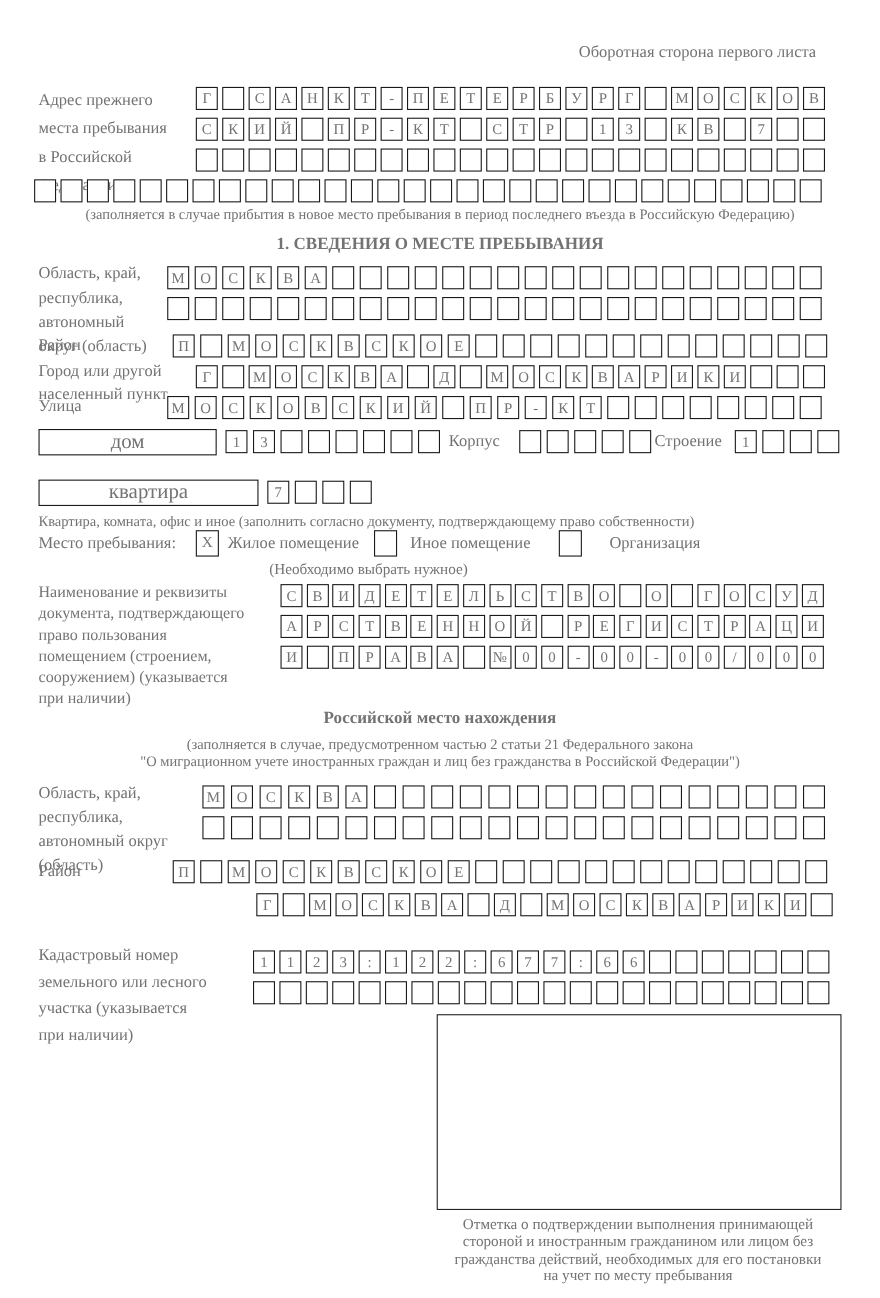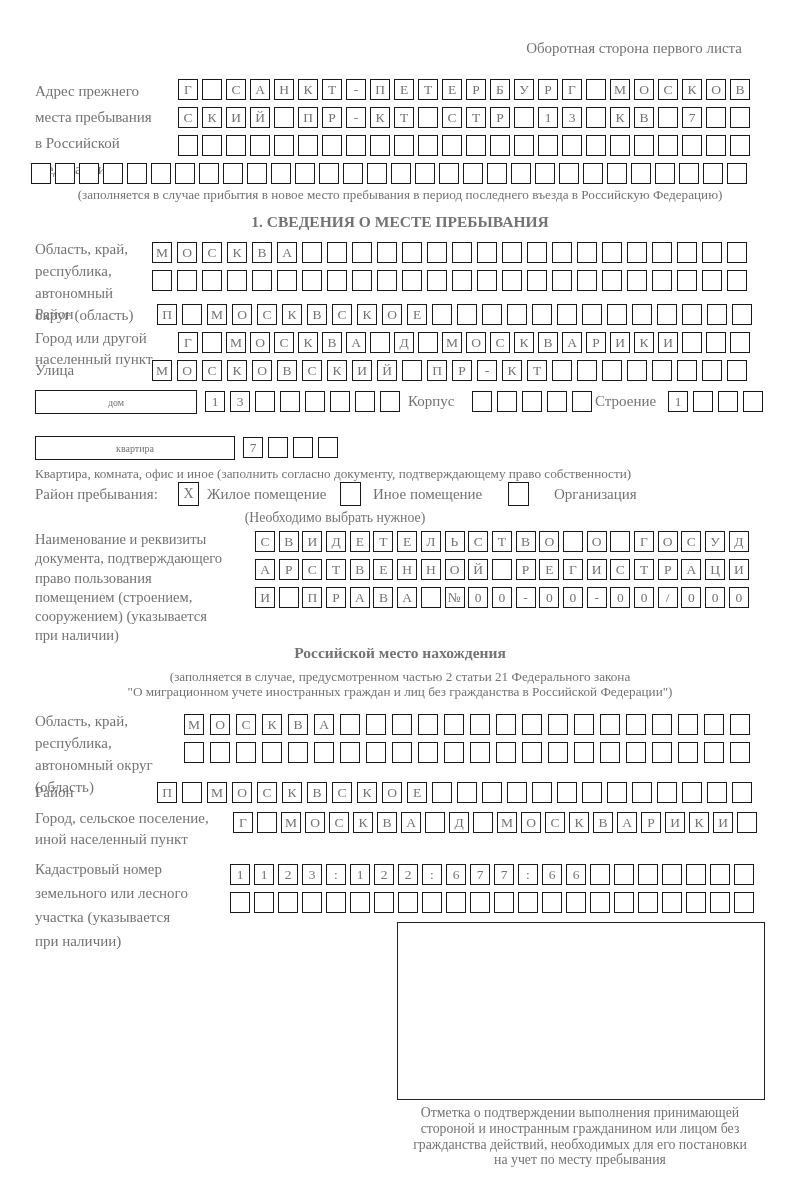--- a/index.html
+++ b/index.html
@@ -9,21 +9,21 @@
   .center{left:0;right:0;text-align:center;}
   .bold{font-weight:bold;}
   .label{font-size:15px;white-space:pre-line;}
   .caption{font-size:13.2px;}
   .cellrow{position:absolute;display:flex;gap:4px;}
   .g5{gap:5px;} .g37{gap:3.7px;} .g6{gap:6px;}
   .cell{box-sizing:border-box;flex:0 0 20px;width:20px;height:21px;border:1.8px solid #1a1a1a;
         display:flex;align-items:center;justify-content:center;
         font-size:13.5px;line-height:1;background:#fff;}
   .widebox{box-sizing:border-box;position:absolute;border:1.8px solid #1a1a1a;
-        display:flex;align-items:center;justify-content:center;font-size:10px;background:#fff;text-align:right;}
+        display:flex;align-items:center;justify-content:center;font-size:19px;background:#fff;text-align:right;}
   .checkbox{box-sizing:border-box;position:absolute;width:21px;height:24px;border:1.8px solid #1a1a1a;
         display:flex;align-items:center;justify-content:center;font-size:14px;background:#fff;}
   .stampbox{box-sizing:border-box;position:absolute;border:1.6px solid #222;background:#fff;}
   .inline-label{font-size:15px;}
 </style>
 </head>
 <body>
 
 <div id="page">
 
@@ -318,21 +318,21 @@
 
   <div class="widebox" style="left:35px;top:420px;width:200px;height:24px;">квартира</div>
   <div class="cellrow g5" style="left:243px;top:421px;">
       <span class="cell">7</span>
       <span class="cell"></span>
       <span class="cell"></span>
       <span class="cell"></span>
     </div>
   <div class="abs caption" style="left:35px;top:450px;">Квартира, комната, офис и иное (заполнить согласно документу, подтверждающему право собственности)</div>
 
-  <div class="abs inline-label" style="left:35px;top:470px;">Район пребывания:</div>
+  <div class="abs inline-label" style="left:35px;top:470px;">Место пребывания:</div>
   <div class="checkbox" style="left:178px;top:466px;">X</div>
   <div class="abs inline-label" style="left:207px;top:470px;">Жилое помещение</div>
   <div class="checkbox" style="left:340px;top:466px;"></div>
   <div class="abs inline-label" style="left:373px;top:470px;">Иное помещение</div>
   <div class="checkbox" style="left:508px;top:466px;"></div>
   <div class="abs inline-label" style="left:554px;top:470px;">Организация</div>
   <div class="abs caption" style="left:150px;top:494px;width:370px;text-align:center;font-size:13.8px;">(Необходимо выбрать нужное)</div>
 
   <div class="abs label" style="left:35px;top:514px;width:215px;line-height:19.3px;font-size:14.6px;">Наименование и реквизиты
 документа, подтверждающего
@@ -488,22 +488,20 @@
       <span class="cell"></span>
       <span class="cell"></span>
       <span class="cell"></span>
       <span class="cell"></span>
       <span class="cell"></span>
       <span class="cell"></span>
       <span class="cell"></span>
       <span class="cell"></span>
     </div>
 
-  <div class="abs label" style="left:35px;top:792px;width:195px;line-height:21px;">Город, сельское поселение,
-иной населенный пункт</div>
   <div class="cellrow" style="left:233px;top:796px;">
       <span class="cell">Г</span>
       <span class="cell"></span>
       <span class="cell">М</span>
       <span class="cell">О</span>
       <span class="cell">С</span>
       <span class="cell">К</span>
       <span class="cell">В</span>
       <span class="cell">А</span>
       <span class="cell"></span>

